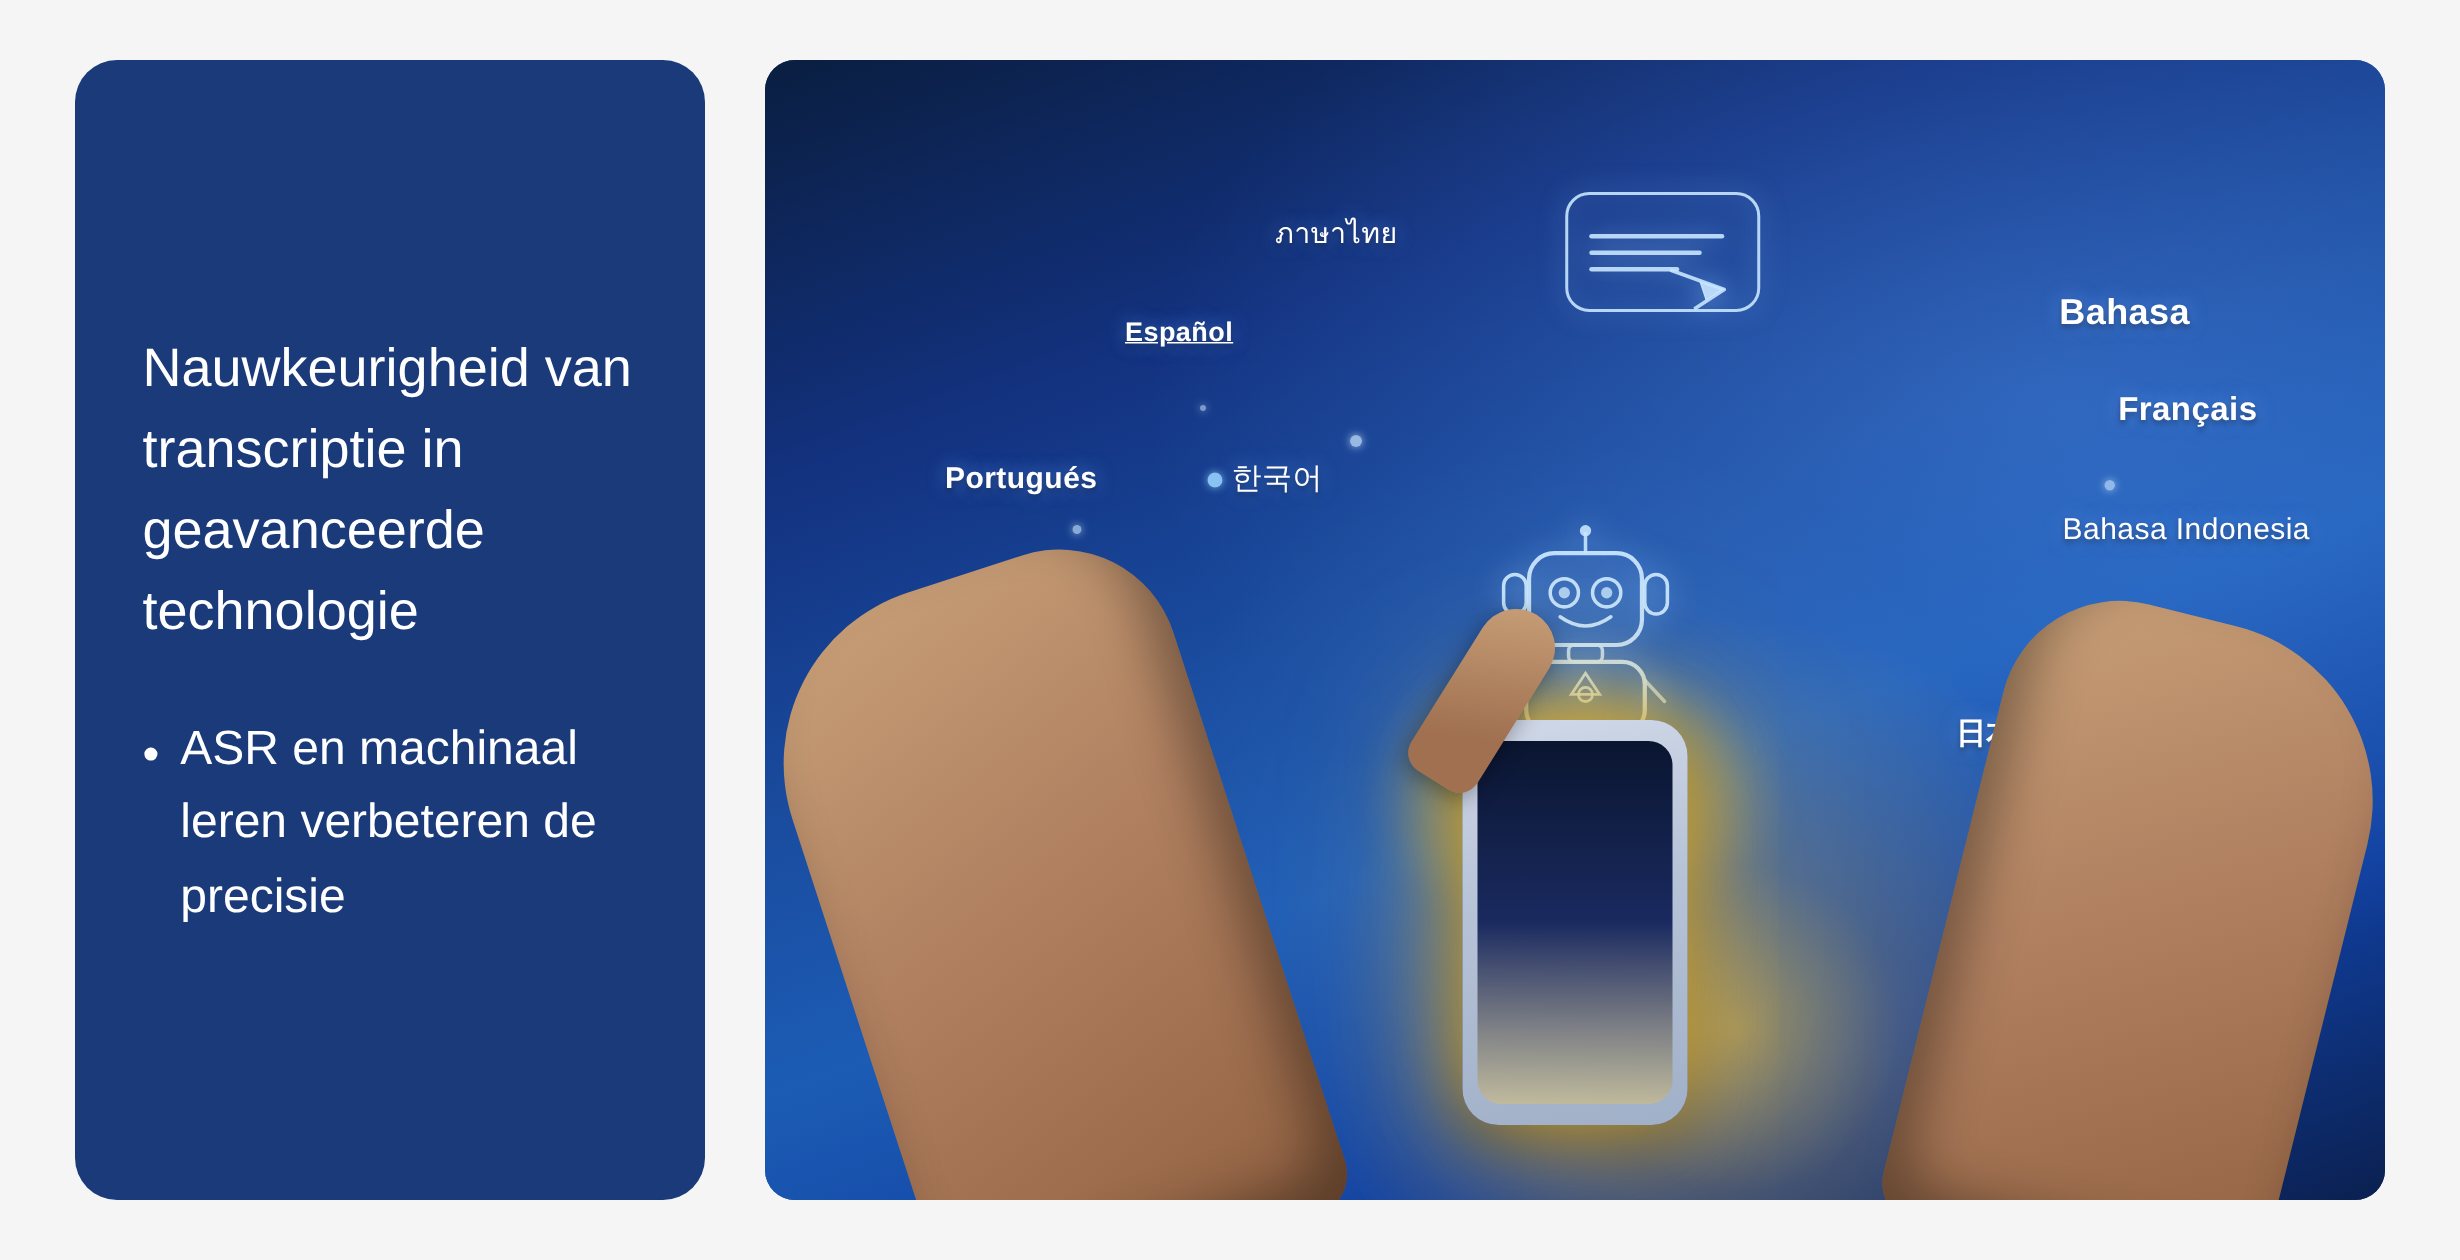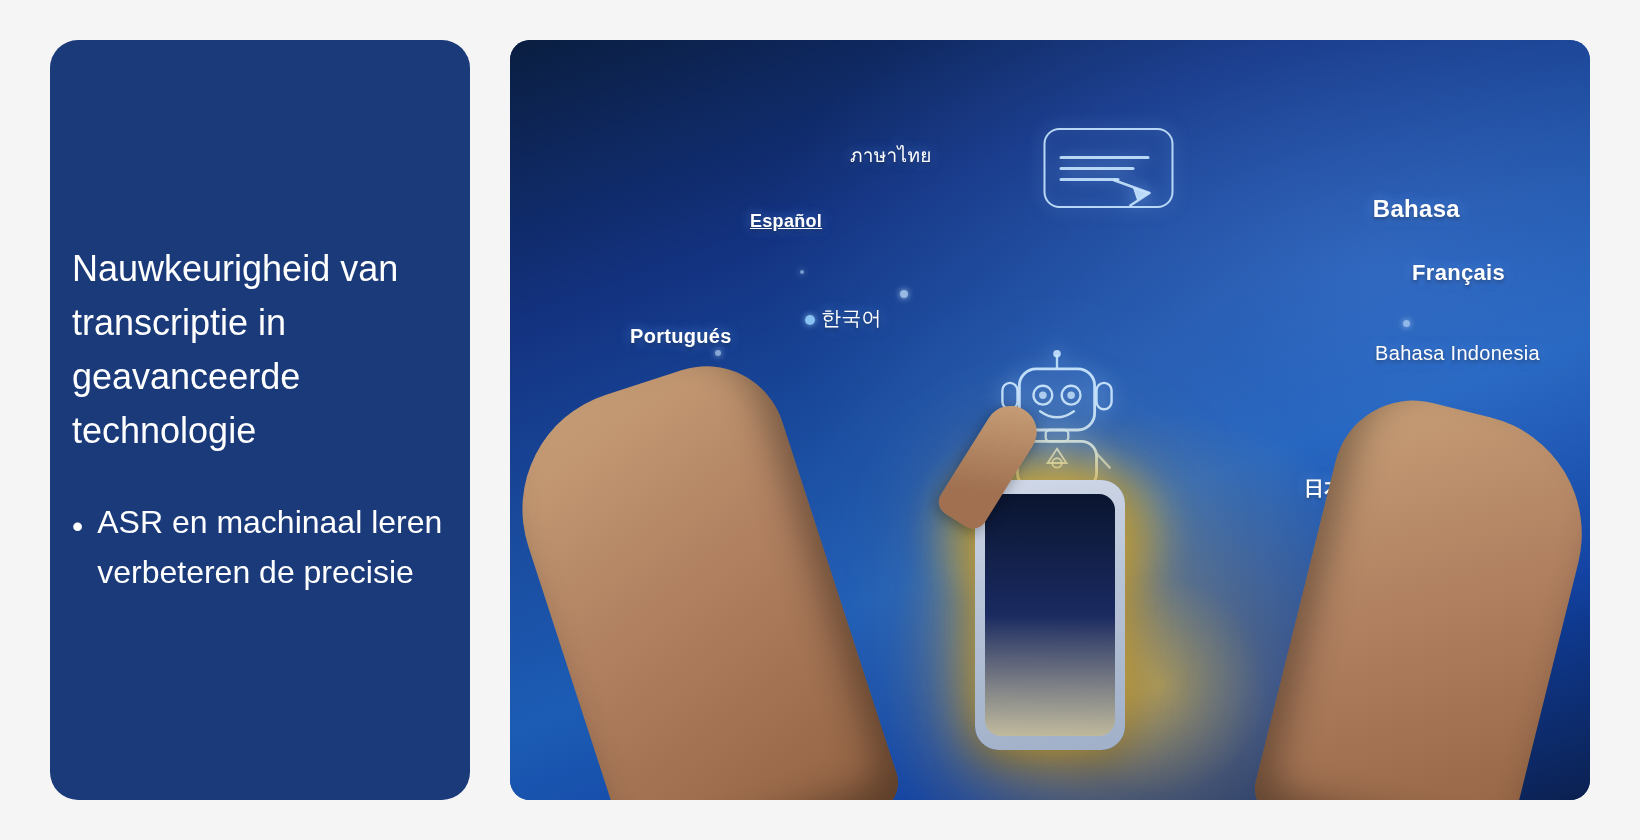--- a/index.html
+++ b/index.html
@@ -33,21 +33,21 @@
     
     .left-panel {
       width: 420px;
       min-width: 420px;
       height: 760px;
       background: #1a3a7a;
       border-radius: 28px;
       display: flex;
       flex-direction: column;
       justify-content: center;
-      padding: 50px 22px;
+      padding: 50px 45px;
     }
 
     .main-title {
       color: #ffffff;
       font-size: 36px;
       font-weight: 400;
       line-height: 1.5;
       margin-bottom: 40px;
     }
 
@@ -237,21 +237,21 @@
     </span>
 
     <span class="lang-label" style="top:171px; left:240px; font-size:18px; font-weight:600;text-decoration:underline;">
       <span>Español</span>
     </span>
 
     <span class="lang-label" style="top:220px; right:85px; font-size:22px; font-weight:700;margin-left:16px;">
       <span>Français</span>
     </span>
 
-    <span class="lang-label" style="top:268px; left:120px; font-size:20px; font-weight:600;margin-top:17px;">
+    <span class="lang-label" style="top:268px; left:120px; font-size:20px; font-weight:600;">
       <span>Portugués</span>
     </span>
 
     <span class="lang-label" style="top:265px; left:295px; font-size:20px;">
       <span class="lang-dot"></span><span>한국어</span>
     </span>
 
     <span class="lang-label" style="top:302px; right:50px; font-size:20px; font-weight:400;">
       <span>Bahasa Indonesia</span>
     </span>

